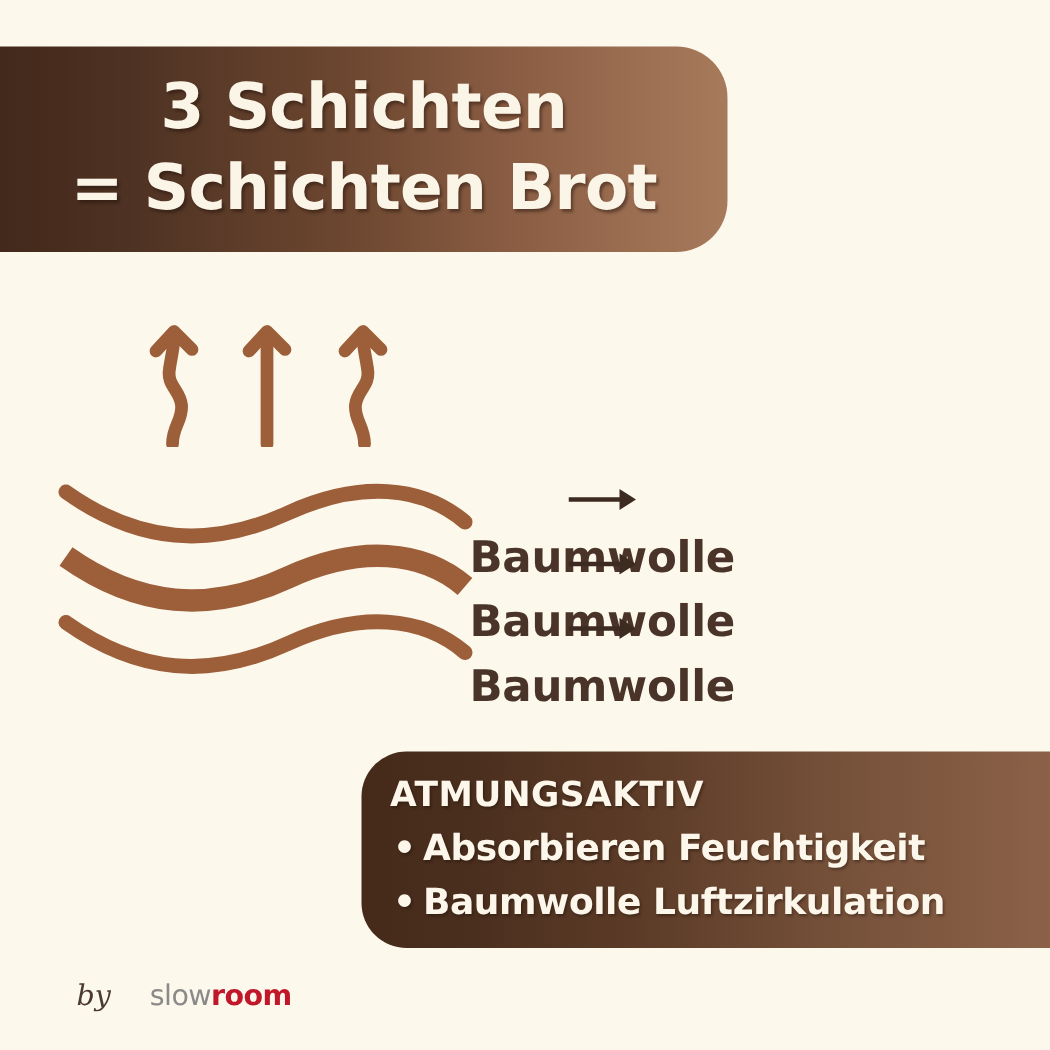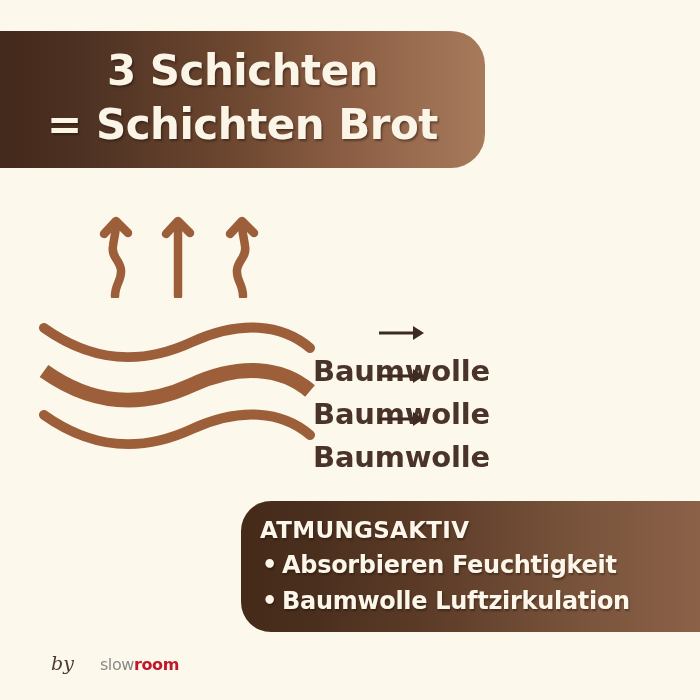--- a/index.html
+++ b/index.html
@@ -157,21 +157,21 @@
   }
   #brand-by {
     color: #4b3a33;
     font-family: "DejaVu Serif", serif;
     font-style: italic;
     font-size: 19px;
     line-height: 22px;
   }
   #brand-wordmark {
     font-family: "DejaVu Sans", sans-serif;
-    font-size: 16px;
+    font-size: 19px;
     line-height: 24px;
     letter-spacing: -0.4px;
     white-space: nowrap;
   }
   #brand-slow {
     color: #8a8a88;
     font-weight: normal;
   }
   #brand-room {
     color: #c0182a;

